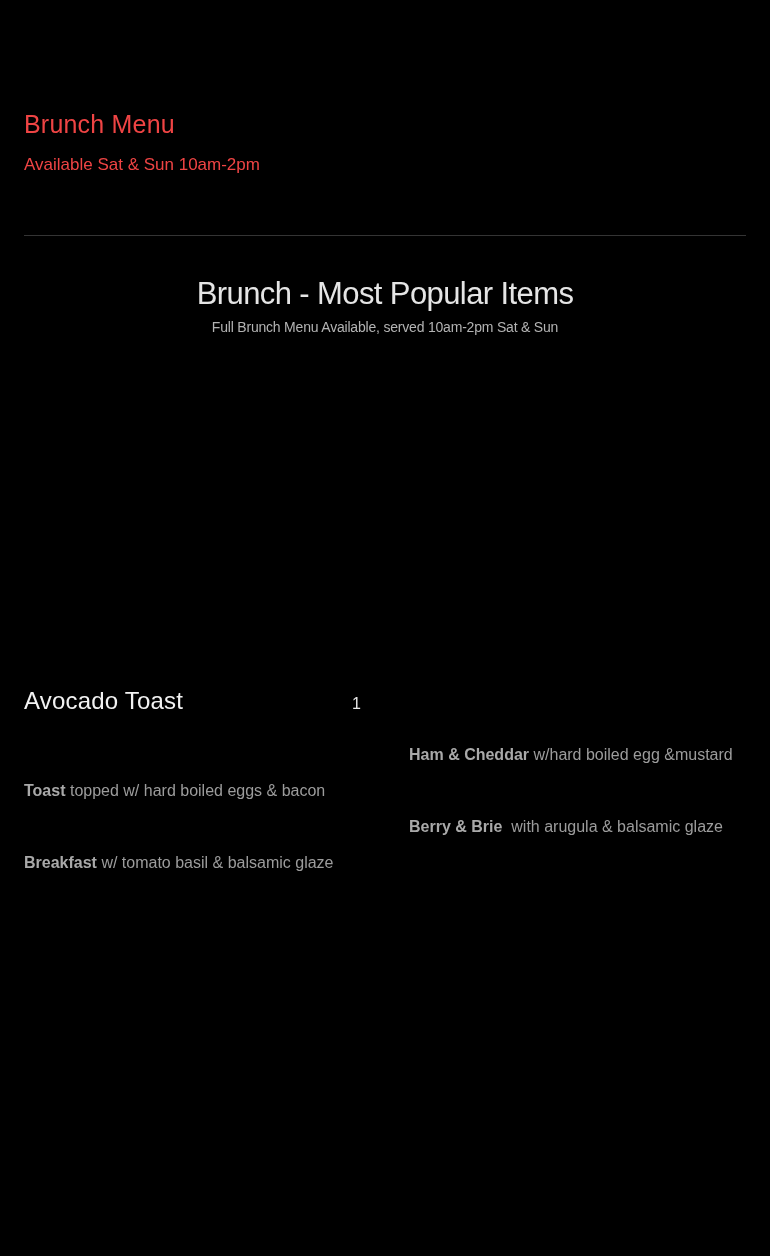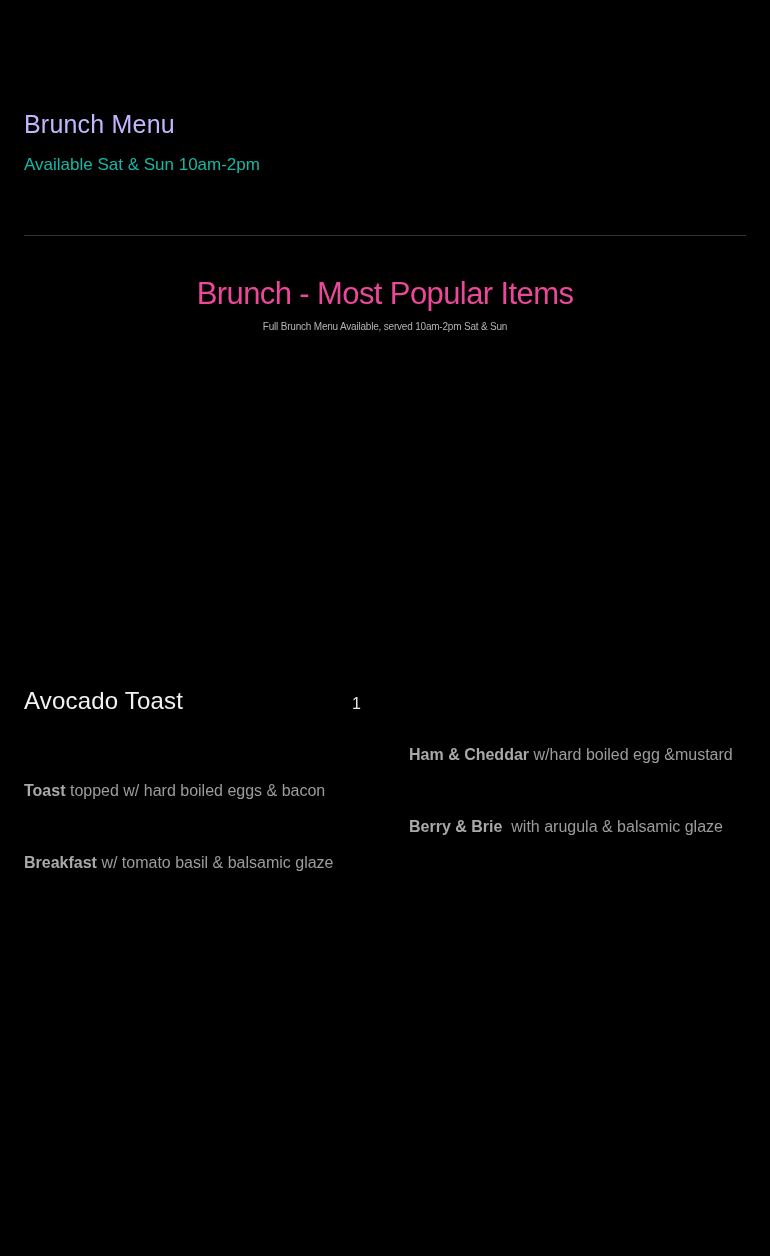--- a/index.html
+++ b/index.html
@@ -13,52 +13,52 @@
     position: relative;
   }
   .page-inner { padding: 0 24px; }
 
   
   .menu-header { padding-top: 107px; }
   .menu-header-title {
     font-size: 25px;
     line-height: 35px;
     font-weight: 400;
-    color: #c4b5fd;
+    color: #ef4444;
     letter-spacing: 0.2px;
   }
   .menu-header-subtitle {
     margin-top: 11px;
     font-size: 17px;
     line-height: 24px;
     font-weight: 400;
-    color: #14b8a6;
+    color: #ef4444;
   }
 
   
   .section-divider {
     margin-top: 58px;
     border: none;
     border-top: 1px solid #343434;
     height: 0;
   }
 
   
   .section-header { text-align: center; }
   .section-title {
     margin-top: 38px;
     font-size: 31px;
     line-height: 40px;
     font-weight: 400;
     letter-spacing: -0.6px;
-    color: #ec4899;
+    color: #e5e5e5;
   }
   .section-subtitle {
     margin-top: 3px;
-    font-size: 10px;
+    font-size: 14px;
     line-height: 20px;
     color: #b3b3b3;
     letter-spacing: -0.2px;
   }
 
   
   .menu-grid {
     margin-top: 8px;
     display: grid;
     grid-template-columns: 337px 337px;

